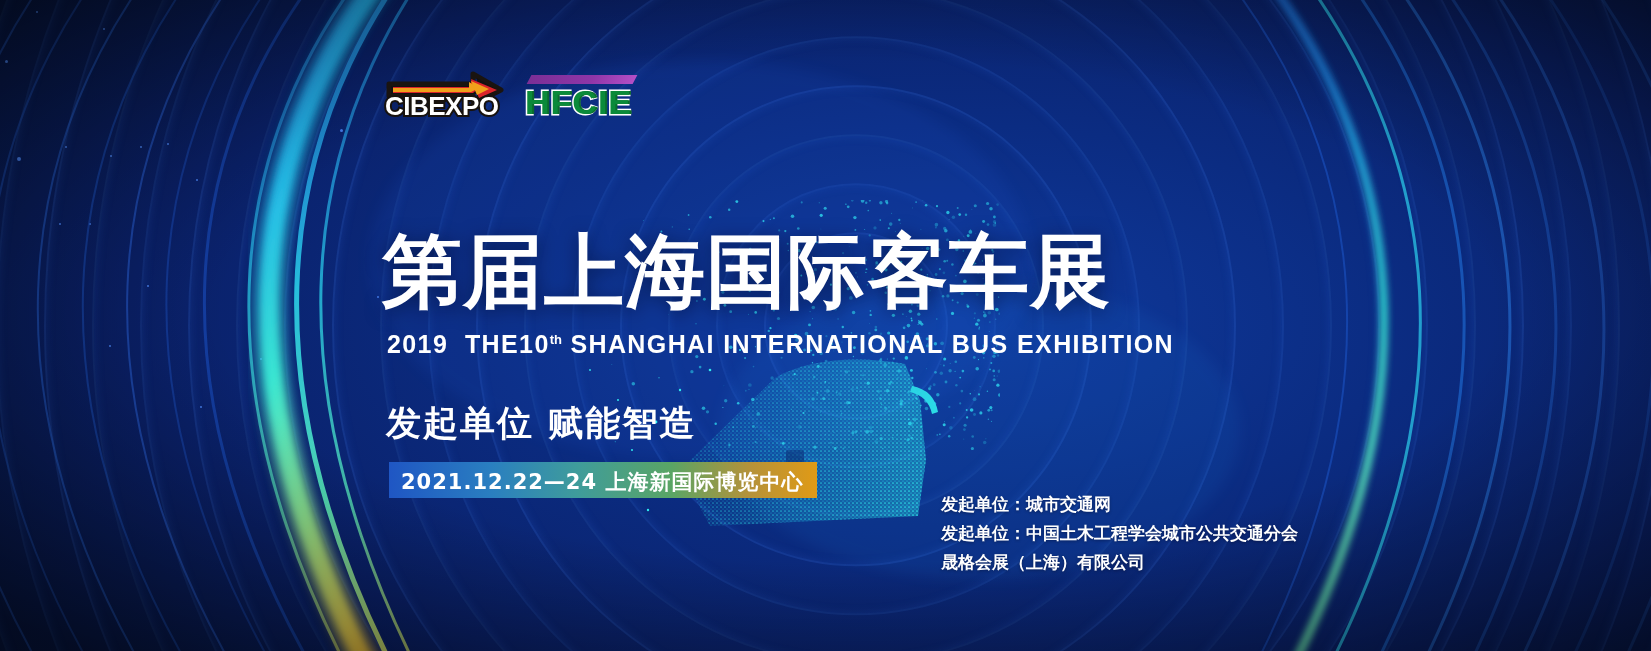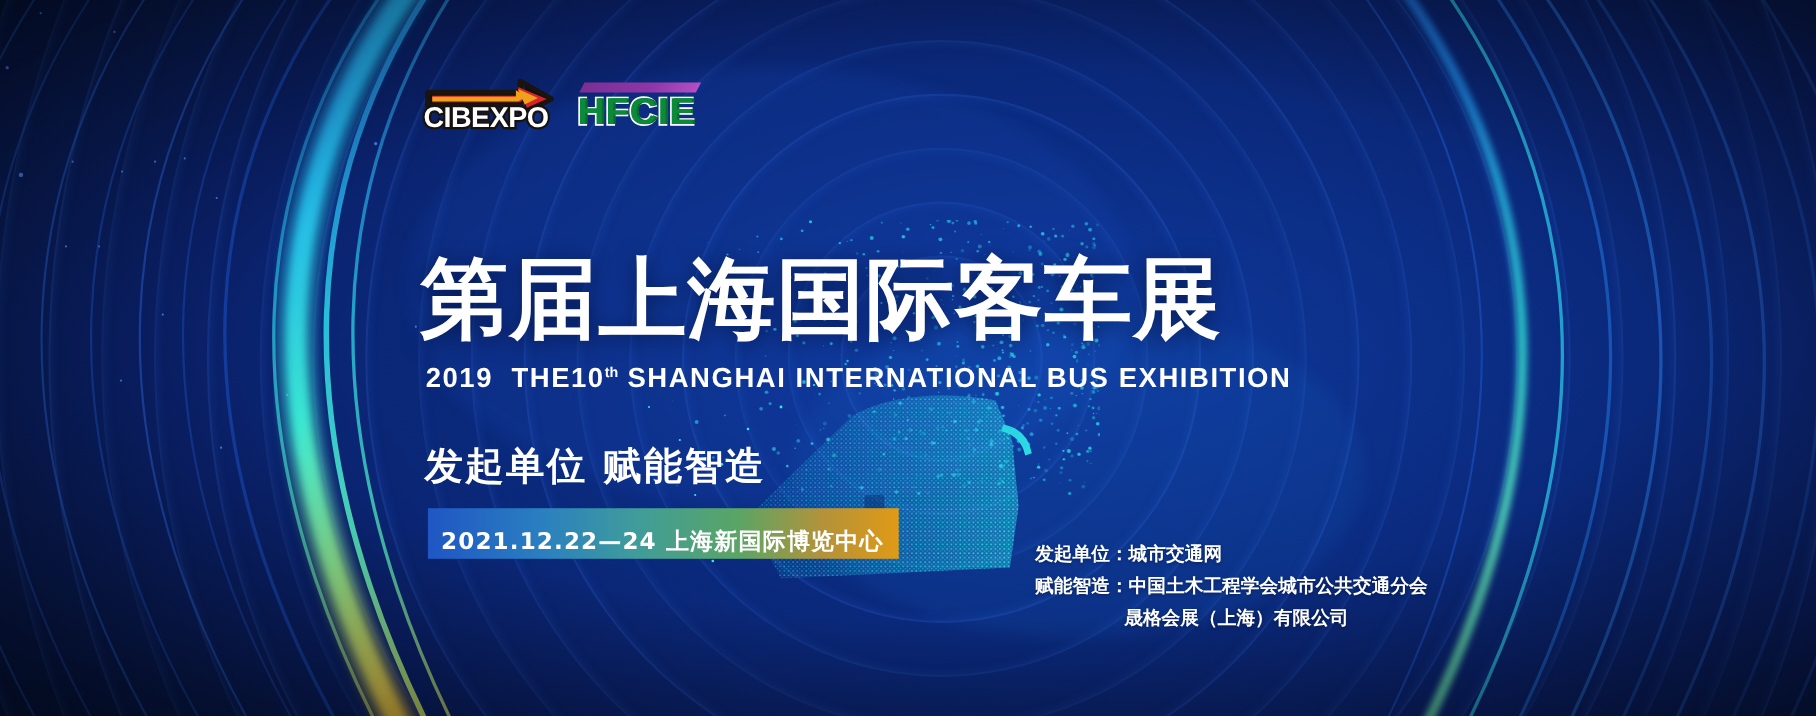--- a/index.html
+++ b/index.html
@@ -98,35 +98,35 @@
   .english sup{font-size:13px;vertical-align:super;letter-spacing:0;}
 
   .slogan{
     position:absolute;left:386px;top:400px;
     font-size:35px;font-weight:bold;color:#fff;letter-spacing:2px;
     font-family:"DejaVu Sans","Liberation Sans",sans-serif;
   }
 
   .datebadge{
     position:absolute;left:389px;top:462px;
-    height:32px;line-height:32px;padding:14px 14px 0 12px;
+    height:32px;line-height:32px;padding:4px 14px 0 12px;
     font-size:21px;font-weight:bold;color:#fff;letter-spacing:1px;
     background:linear-gradient(90deg,#1f56c4 0%,#2a7fc0 24%,#3f9c9b 44%,#5aa565 66%,#b4923a 84%,#e09a16 100%);
     font-family:"DejaVu Sans","Liberation Sans",sans-serif;
     white-space:nowrap;
   }
 
   .sponsors{
     position:absolute;left:941px;top:490px;
     color:#fff;font-size:17px;line-height:29px;font-weight:bold;
     font-family:"DejaVu Sans","Liberation Sans",sans-serif;
     text-shadow:0 1px 3px rgba(0,0,20,.4);
   }
   .sponsors .r2{text-align:right;}
-  .sponsors .r3{text-align:right;padding-right:72px;}
+  .sponsors .r3{text-align:left;padding-right:72px;}
 </style>
 </head>
 <body>
 
 <div id="stage">
 
   <div class="rings" id="rings">
       <div class="ring " style="width: 180px; height: 183.6px; margin-left: 30px;"></div>
       <div class="ring b" style="width: 276px; height: 281.52px; margin-left: 30px;"></div>
       <div class="ring c" style="width: 372px; height: 379.44px; margin-left: 30px;"></div>
@@ -808,18 +808,18 @@
       <span>THE10</span><sup>th</sup>
       <span>SHANGHAI INTERNATIONAL BUS EXHIBITION</span>
     </div>
 
     <div class="slogan">发起单位 赋能智造</div>
 
     <div class="datebadge">2021.12.22—24   上海新国际博览中心</div>
 
     <div class="sponsors">
       <div class="r1">发起单位：城市交通网</div>
-      <div class="r2">赋能智造：中国土木工程学会城市公共交通分会</div>
+      <div class="r2">发起单位：中国土木工程学会城市公共交通分会</div>
       <div class="r3">晟格会展（上海）有限公司</div>
     </div>
 
   </div>
 </div>
 
 </body></html>

